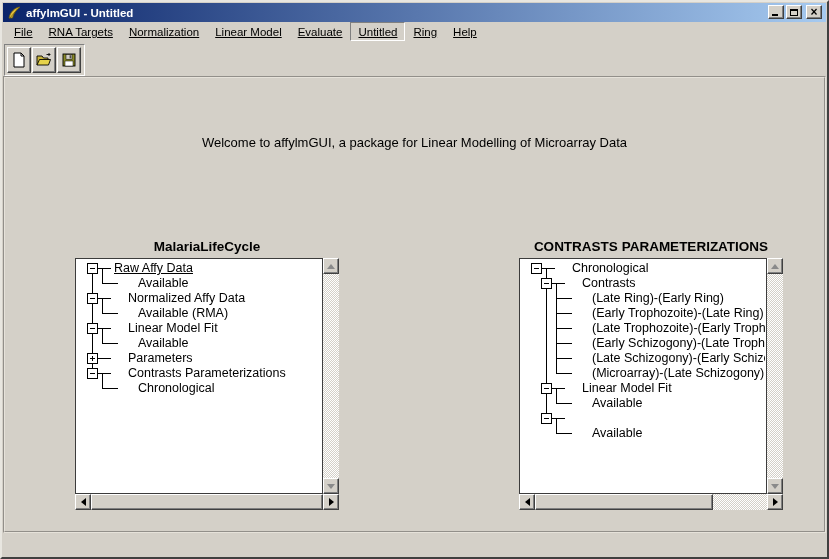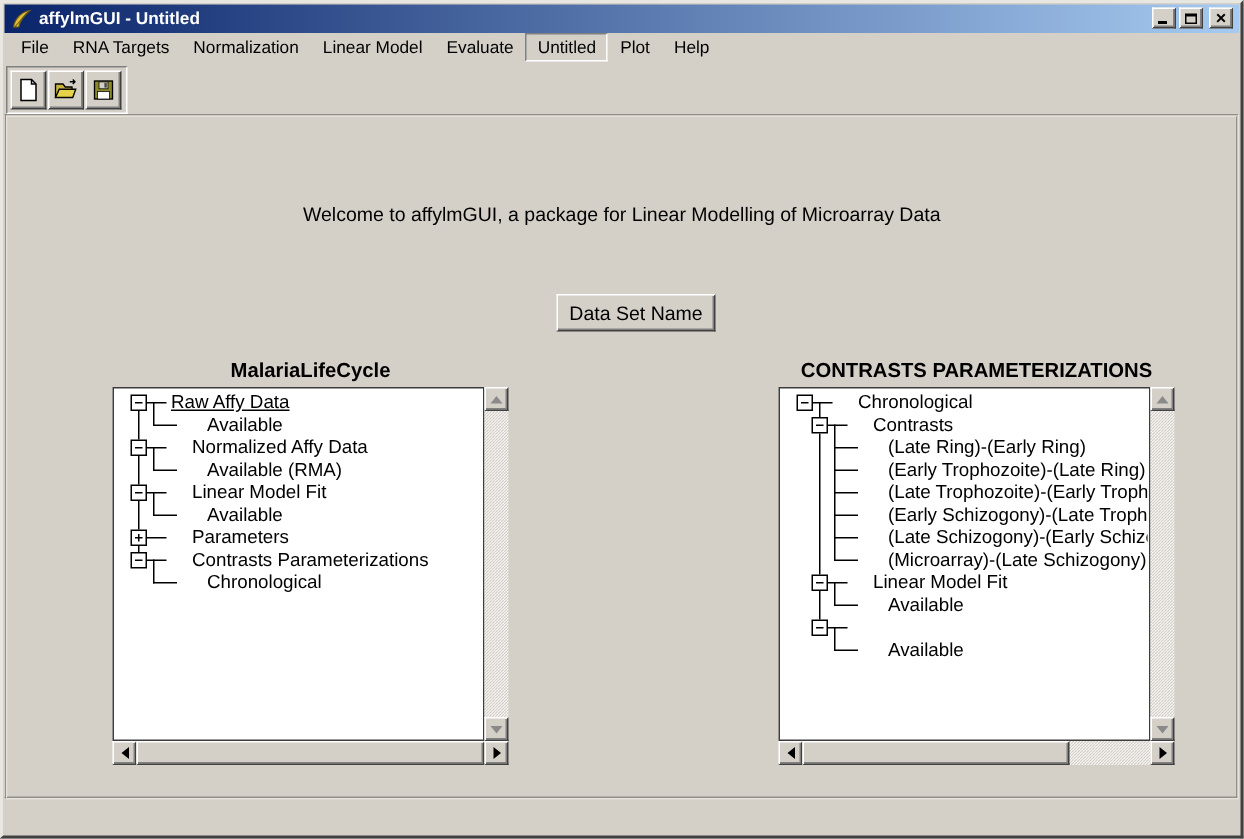--- a/index.html
+++ b/index.html
@@ -21,21 +21,21 @@
   .winbtn{width:16px;height:14px;margin-left:2px;display:flex;align-items:center;justify-content:center;position:relative;}
   .raised{background:#d4d0c8;border:1px solid;border-color:#ffffff #404040 #404040 #ffffff;box-shadow:inset -1px -1px 0 #808080;}
   .glyph-min{position:absolute;left:3px;bottom:2px;width:6px;height:2px;background:#000;}
   .glyph-max{width:8px;height:7px;border:1px solid #000;border-top-width:2px;}
   .glyph-close{font-size:12px;font-weight:bold;line-height:10px;}
   
   .menubar{
     position:absolute;left:1px;top:20px;right:1px;height:19px;
     display:flex;align-items:stretch;padding-left:3px;font-size:11.5px;
   }
-  .menu-item{padding:3px 7px;border:1px solid transparent;white-space:nowrap;}
+  .menu-item{padding:3px 7px;border:1px solid transparent;white-space:nowrap;text-decoration:underline;}
   .menu-item.pressed{border-color:#808080 #ffffff #ffffff #808080;}
   
   .dropdown{
     position:absolute;left:305px;top:41px;width:317px;height:21px;z-index:50;
     background:#d4d0c8;border:1px solid;border-color:#ffffff #404040 #404040 #ffffff;
     box-shadow:inset -1px -1px 0 #808080, 2px 2px 0 rgba(60,60,60,.55);
     padding:2px;
   }
   .dropdown-item{
     height:100%;background:#0a246a;color:#fff;font-size:11.5px;
@@ -124,21 +124,21 @@
     </span>
   </div>
 
   <div class="menubar" id="menubar">
       <span class="menu-item">File</span>
       <span class="menu-item">RNA Targets</span>
       <span class="menu-item">Normalization</span>
       <span class="menu-item">Linear Model</span>
       <span class="menu-item">Evaluate</span>
       <span class="menu-item pressed">Untitled</span>
-      <span class="menu-item">Plot</span>
+      <span class="menu-item">Ring</span>
       <span class="menu-item">Help</span>
     </div>
 
   <div class="toolbar">
     <span class="toolbtn raised">
       <svg viewBox="0 0 16 16">
         <path d="M3 1 H10 L13 4 V15 H3 Z" fill="#ffffff" stroke="#000" stroke-width="1"></path>
         <path d="M10 1 V4 H13" fill="none" stroke="#000" stroke-width="1"></path>
       </svg>
     </span>
@@ -157,21 +157,20 @@
         <rect x="4" y="9" width="8" height="5" fill="#ffffff" stroke="#000" stroke-width="0.5"></rect>
       </svg>
     </span>
   </div>
 
 
   <div class="main-frame"></div>
 
   <div class="welcome">Welcome to affylmGUI, a package for Linear Modelling of Microarray Data</div>
 
-  <button class="dataset-btn">Data Set Name</button>
 
   <div class="tree-title" style="left:73px;">MalariaLifeCycle</div>
   <div class="tree-title" style="left:517px;">CONTRASTS PARAMETERIZATIONS</div>
 
   <div class="tree-panel" id="leftTree" style="left:73px;">
     <div class="tree-content">
         <div class="rows">
           <div class="tline" style="left: 14px; top: 7px; width: 1px; height: 106px;"></div>
           <div class="tline" style="left: 24px; top: 7px; width: 1px; height: 16px;"></div>
           <div class="tline" style="left: 24px; top: 22px; width: 16px; height: 1px;"></div>

